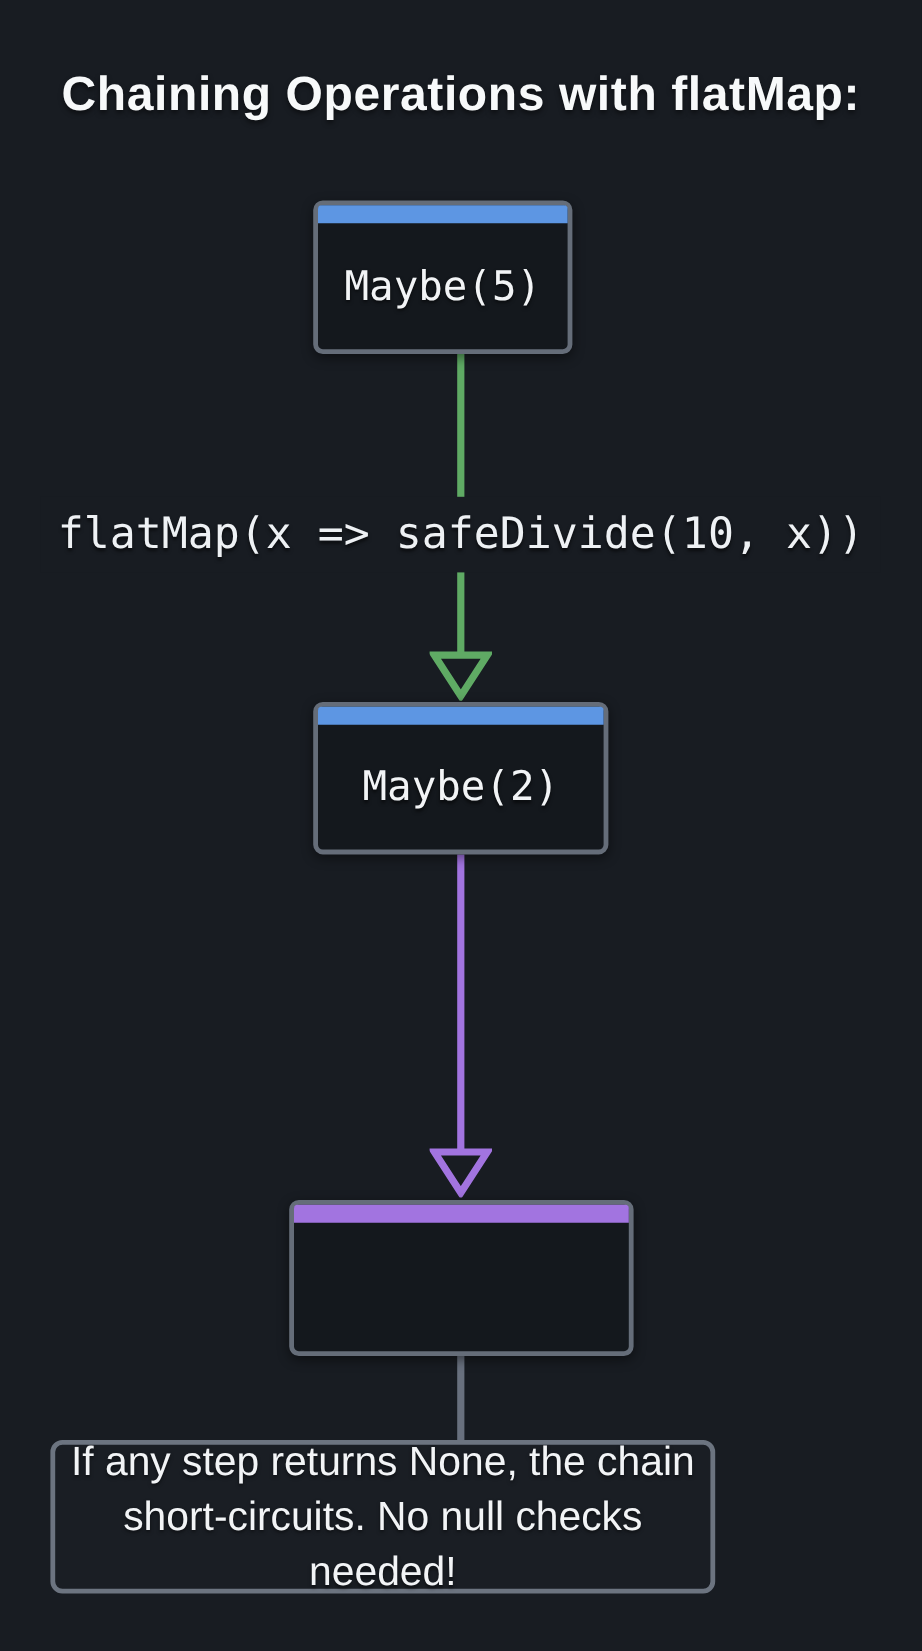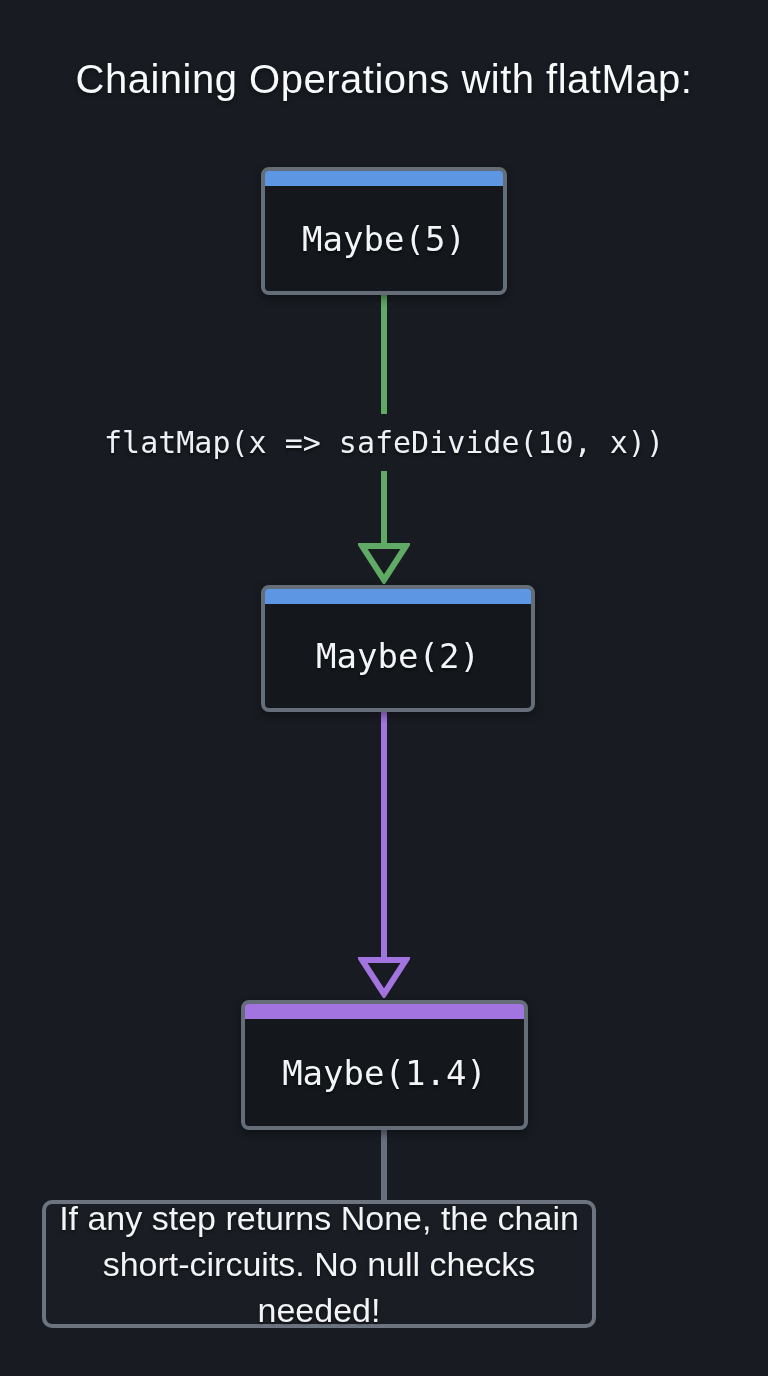--- a/index.html
+++ b/index.html
@@ -15,40 +15,40 @@
     overflow: hidden;
     font-family: "Liberation Sans", sans-serif;
   }
   .page-title {
     position: absolute;
     top: 57px;
     left: 0;
     width: 768px;
     text-align: center;
     font-size: 40px;
-    font-weight: 400;
+    font-weight: 700;
     letter-spacing: 0.5px;
     color: #f7f9fa;
     margin: 0;
     text-shadow: 0 2px 4px rgba(0,0,0,0.5);
   }
   
   .node {
     position: absolute;
     box-sizing: border-box;
     border: 4px solid #656d79;
     border-radius: 8px;
     background: #14181d;
     box-shadow: 0 3px 10px rgba(0,0,0,0.45);
     z-index: 2;
     display: flex;
     flex-direction: column;
   }
-  .node-1 { left: 261px; top: 167px; width: 246px; height: 128px; }
-  .node-2 { left: 261px; top: 585px; width: 274px; height: 127px; }
+  .node-1 { left: 261px; top: 167px; width: 216px; height: 128px; }
+  .node-2 { left: 261px; top: 585px; width: 246px; height: 127px; }
   .node-3 { left: 241px; top: 1000px; width: 287px; height: 130px; }
   .node-header {
     height: 15px;
     border-radius: 3px 3px 0 0;
     flex: 0 0 auto;
   }
   .node-body {
     flex: 1 1 auto;
     display: flex;
     align-items: center;
@@ -71,21 +71,21 @@
   .edge-line-1 { top: 295px; height: 251px; }
   .edge-line-2 { top: 712px; height: 250px; }
   .connector-line { top: 1130px; height: 70px; }
   .edge-label {
     position: absolute;
     left: 384px;
     transform: translateX(-50%);
     background: #181c22;
     padding: 11px 14px;
     font-family: "DejaVu Sans Mono", monospace;
-    font-size: 30px;
+    font-size: 36px;
     color: #eef1f4;
     white-space: nowrap;
     z-index: 3;
     text-shadow: 0 2px 3px rgba(0,0,0,0.6);
   }
   .edge-label-1 { top: 414px; }
   .edge-label-2 { top: 831px; }
   .arrowhead {
     position: absolute;
     left: 358px;
@@ -147,23 +147,20 @@
     </div>
   </div>
 
   <div class="edge-line edge-line-2" style="background-color: rgb(162, 116, 224);"></div>
   <svg class="arrowhead arrowhead-2" viewBox="0 0 52 42">
     <polygon points="4,4 48,4 26,38" fill="none" stroke-width="6" stroke="#a274e0"></polygon>
   </svg>
 
   <div class="node node-3">
     <div class="node-header" style="background-color: rgb(162, 116, 224);"></div>
-    <div class="node-body">
-      <span class="node-label">Maybe(1.4)</span>
-    </div>
   </div>
 
   <div class="edge-line connector-line" style="background-color: rgb(104, 112, 126);"></div>
 
   <div class="note-box">
     <div class="note-text">If any step returns None, the chain short-circuits. No null checks needed!</div>
   </div>
 
 </div>
 

